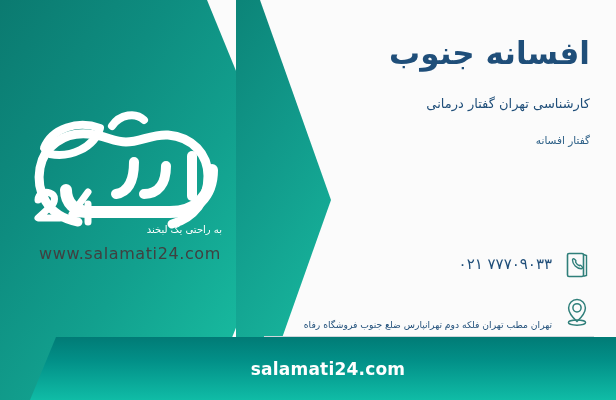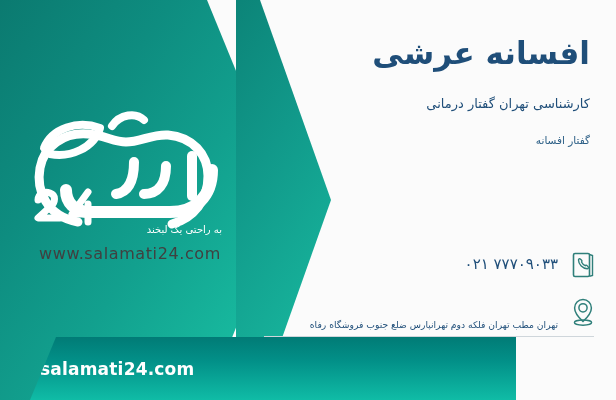--- a/index.html
+++ b/index.html
@@ -18,24 +18,24 @@
     clip-path:polygon(0 0, 207px 0, 288px 198px, 207px 400px, 0 400px);
   }
   .shapeChev{
     position:absolute;left:236px;top:0;width:120px;height:400px;
     background:linear-gradient(125deg,#0c8478 0%,#11998a 35%,#16b099 70%,#1ac3a7 100%);
     clip-path:polygon(0 0, 24px 0, 95px 200px, 24px 400px, 0 400px);
   }
 
   
   .bottomBar{
-    position:absolute;left:0;bottom:0;width:516px;height:63px;
+    position:absolute;left:0;bottom:0;width:616px;height:63px;
     background:linear-gradient(180deg,#017b76 0%,#029088 38%,#10bca6 100%);
     clip-path:polygon(56px 0, 616px 0, 616px 63px, 30px 63px);
-    display:flex;align-items:center;justify-content:flex-end;
+    display:flex;align-items:center;justify-content:center;
   }
   .bottomBar .site{
     font-family:"DejaVu Sans","Liberation Sans",sans-serif;
     font-size:17px;font-weight:bold;color:#ffffff;letter-spacing:.2px;
     direction:ltr;padding-left:40px;
   }
 
   
   .logo{
     position:absolute;left:16px;top:104px;width:228px;height:170px;
@@ -63,21 +63,21 @@
   }
   .role{
     font-size:13px;color:#1f4e79;margin:0 0 20px 0;line-height:1.4;
   }
   .job{
     font-size:10.5px;color:#2c5f86;margin:0;line-height:1.4;
   }
 
   
   .contacts{
-    position:absolute;right:16px;top:246px;width:360px;direction:rtl;
+    position:absolute;right:22px;top:246px;width:360px;direction:rtl;
   }
   .crow{
     display:flex;align-items:center;justify-content:flex-start;
     margin-bottom:8px;
   }
   .crow .ic{
     width:34px;height:38px;flex:0 0 34px;
     display:flex;align-items:center;justify-content:center;
   }
   .crow .txt{
@@ -120,21 +120,21 @@
       <g stroke="#ffffff" stroke-width="7" fill="none" stroke-linecap="round" stroke-linejoin="round">
         <path d="M22 96 C22 90 28 87 34 89 C40 91 40 98 34 103 L22 114 L44 114"></path>
         <path d="M72 88 L56 110 L80 110 M72 100 L72 118"></path>
       </g>
     </svg>
     <div class="slogan">به راحتی یک لبخند</div>
     <div class="url">www.salamati24.com</div>
   </div>
 
   <div class="info">
-    <div class="name">افسانه  عرشی</div>
+    <div class="name">افسانه  جنوب</div>
     <div class="role">کارشناسی تهران گفتار درمانی</div>
     <div class="job">گفتار افسانه</div>
   </div>
 
   <div class="contacts">
 
     <div class="crow">
       <div class="ic">
         <svg width="24" height="28" viewBox="0 0 24 28" fill="none" aria-hidden="true">
           <rect x="2.5" y="2.5" width="16" height="23" rx="1.5" stroke="#2f7f7a" stroke-width="1.6"></rect>

